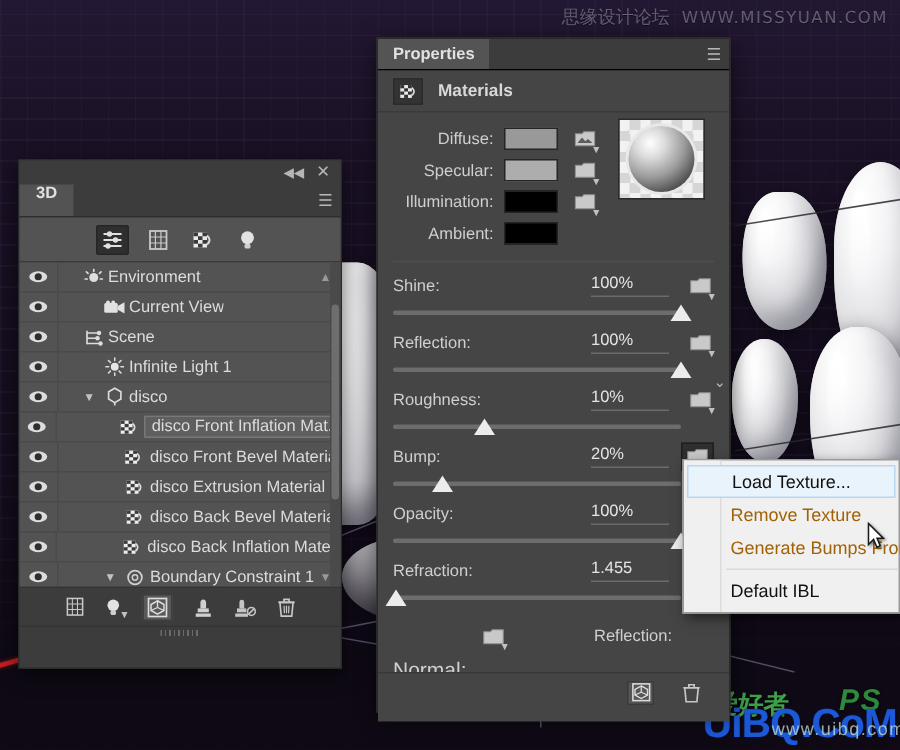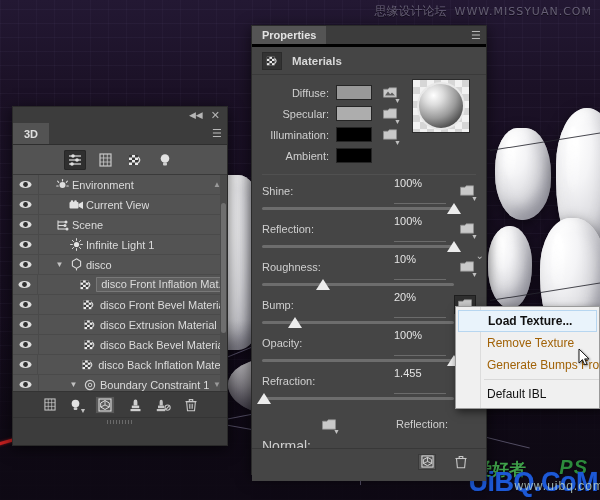--- a/index.html
+++ b/index.html
@@ -134,21 +134,21 @@
     color: #b6b6b6; font-size: 9px; line-height: 1; cursor: default;
   }
   .p3d-tabbar {
     height: 22px; background: #3c3c3c;
     display: flex; align-items: stretch;
     border-bottom: 1px solid #2e2e2e;
   }
   .p3d-tab {
     background: #535353;
     padding: 0 11px;
-    display: flex; align-items: center;
+    display: flex; align-items: flex-start;
     font-size: 11px; font-weight: bold; color: #e0e0e0;
     border-right: 1px solid #3c3c3c;
   }
   .p3d-tab-rest { flex: 1; background: #3c3c3c; }
   .p3d-menu-btn {
     width: 20px; display: flex; align-items: center; justify-content: center;
     color: #b8b8b8; font-size: 11px;
   }
   .p3d-iconrow {
     height: 30px; background: #535353;
@@ -214,21 +214,21 @@
   .p3d-grip i {
     display: block; width: 26px; height: 4px;
     background: repeating-linear-gradient(90deg,#6a6a6a 0 1px, transparent 1px 3px);
   }
 
   
   #panelProps { left: 251px; top: 25px; width: 236px; height: 450px; background: #454545; }
   .pp-tabbar {
     height: 21px; background: #3c3c3c;
     display: flex; align-items: stretch;
-    border-bottom: 3px solid #000000;
+    border-bottom: 1px solid #000000;
     justify-content: space-between;
   }
   .pp-tab {
     background: #545454; padding: 0 10px;
     display: flex; align-items: center;
     font-size: 11px; font-weight: bold; color: #e2e2e2;
   }
   .pp-tab-rest { flex: 1; background: #3c3c3c; }
   .pp-menu {
     width: 20px; display: flex; align-items: center; justify-content: center;
@@ -303,21 +303,21 @@
   }
 
   .row-slider { padding-bottom: 3px; }
   .rs-top { display: flex; align-items: center; height: 19px; }
   .rs-label { font-size: 11px; color: #cfcfcf; flex: 0 0 auto; }
   .rs-spacer { flex: 1; }
   .rs-value {
     font-size: 11px; color: #e4e4e4;
     min-width: 52px; text-align: left;
     border-bottom: 1px solid #6b6b6b;
-    padding-bottom: 14px;
+    padding-bottom: 2px;
   }
   .rs-track-wrap { position: relative; height: 14px; margin-top: 2px; }
   .rs-track {
     position: absolute; left: 0; right: 22px; top: 5px; height: 3px;
     background: #6d6d6d; border-radius: 2px;
   }
   .rs-thumb {
     position: absolute; top: 1px;
     width: 0; height: 0;
     border-left: 7px solid transparent;
@@ -374,21 +374,20 @@
     white-space: nowrap;
     font-family: "Liberation Sans", sans-serif;
   }
   .mi.disabled { color: #a16207; }
   .mi.hover {
     background: #e9f3fb;
     border: 1px solid #b7d6f0;
     margin: 0 2px;
     padding-left: 29px;
     height: 22px;
-    font-weight: bold;
   }
   .mi-sep {
     height: 1px; background: #d8d8d8;
     margin: 3px 0 3px 28px;
   }
   .cursor-arrow {
     position: absolute; left: 578px; top: 348px;
     width: 12px; height: 19px;
     pointer-events: none;
     filter: drop-shadow(1px 1px 1px rgba(0,0,0,.5));

